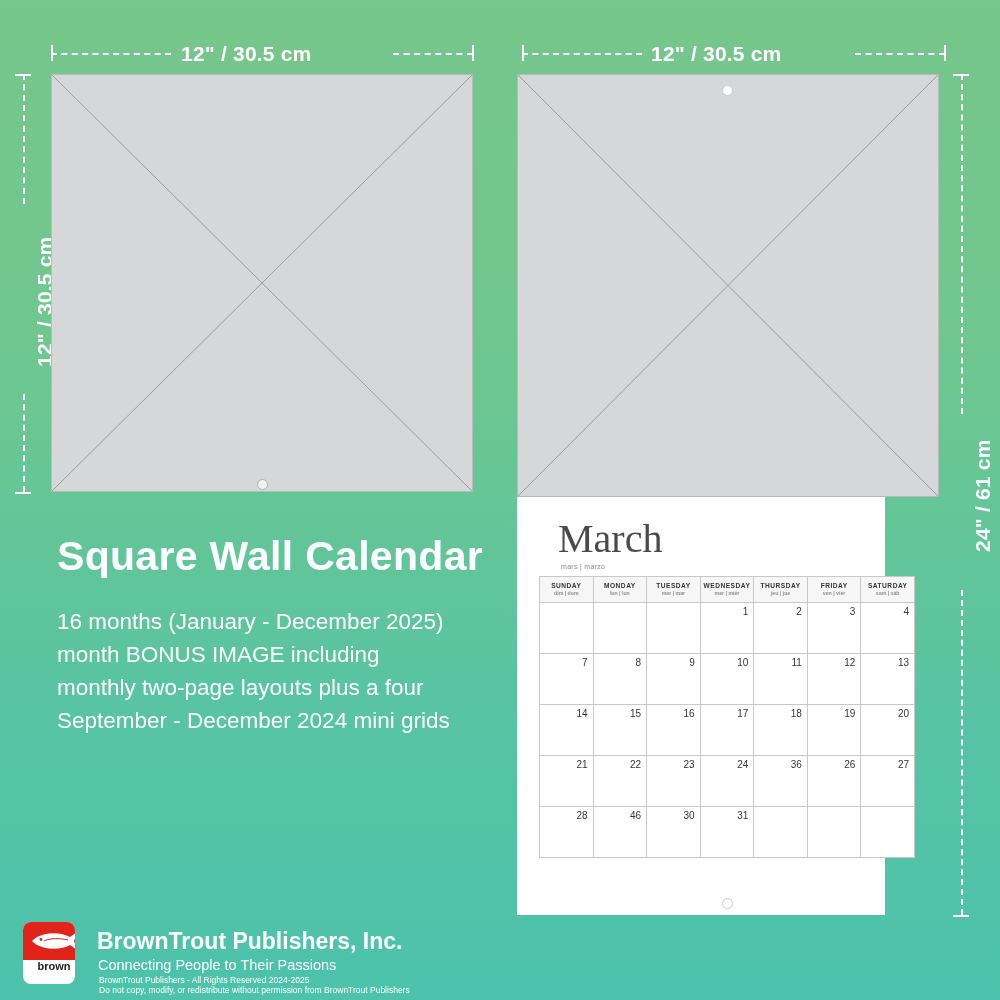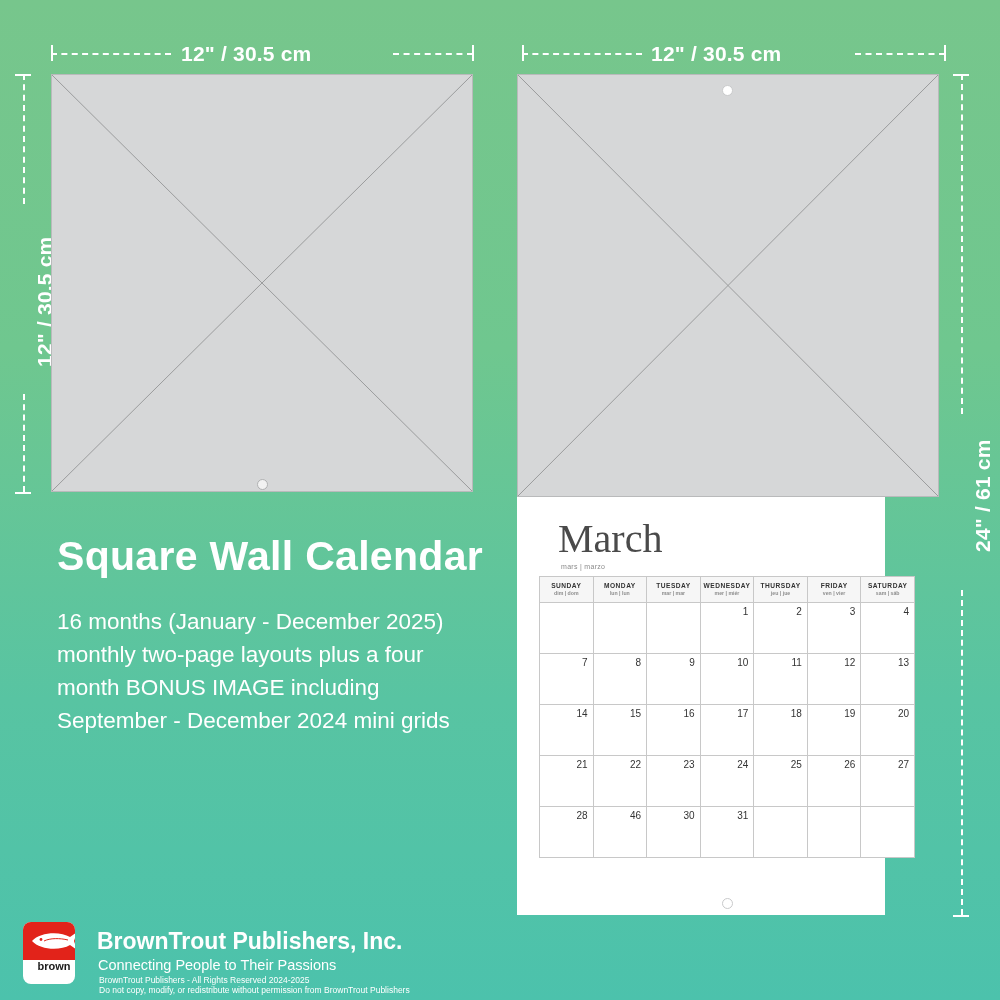--- a/index.html
+++ b/index.html
@@ -141,22 +141,22 @@
     <svg viewBox="0 0 422 423" preserveAspectRatio="none">
       <line x1="0" y1="0" x2="422" y2="423" stroke="#9a9b9c" stroke-width="1"></line>
       <line x1="422" y1="0" x2="0" y2="423" stroke="#9a9b9c" stroke-width="1"></line>
     </svg>
   </div>
   <div class="hole open" style="left:722px;top:85px;"></div>
 
   <div class="headline">Square Wall Calendar</div>
   <div class="blurb">
     <div>16 months (January - December 2025)</div>
+    <div>month BONUS IMAGE including</div>
     <div>monthly two-page layouts plus a four</div>
-    <div>month BONUS IMAGE including</div>
     <div>September - December 2024 mini grids</div>
   </div>
 
   <div class="calpage">
     <div class="monthname">March</div>
     <div class="monthsub">mars | marzo</div>
 
     <table class="cal">
       <thead>
         <tr>
@@ -216,21 +216,21 @@
           <td>17</td>
           <td>18</td>
           <td>19</td>
           <td>20</td>
         </tr>
         <tr>
           <td>21</td>
           <td>22</td>
           <td>23</td>
           <td>24</td>
-          <td>25</td>
+          <td>36</td>
           <td>26</td>
           <td>27</td>
         </tr>
         <tr>
           <td>28</td>
           <td>46</td>
           <td>30</td>
           <td>31</td>
           <td class="empty"></td>
           <td class="empty"></td>

